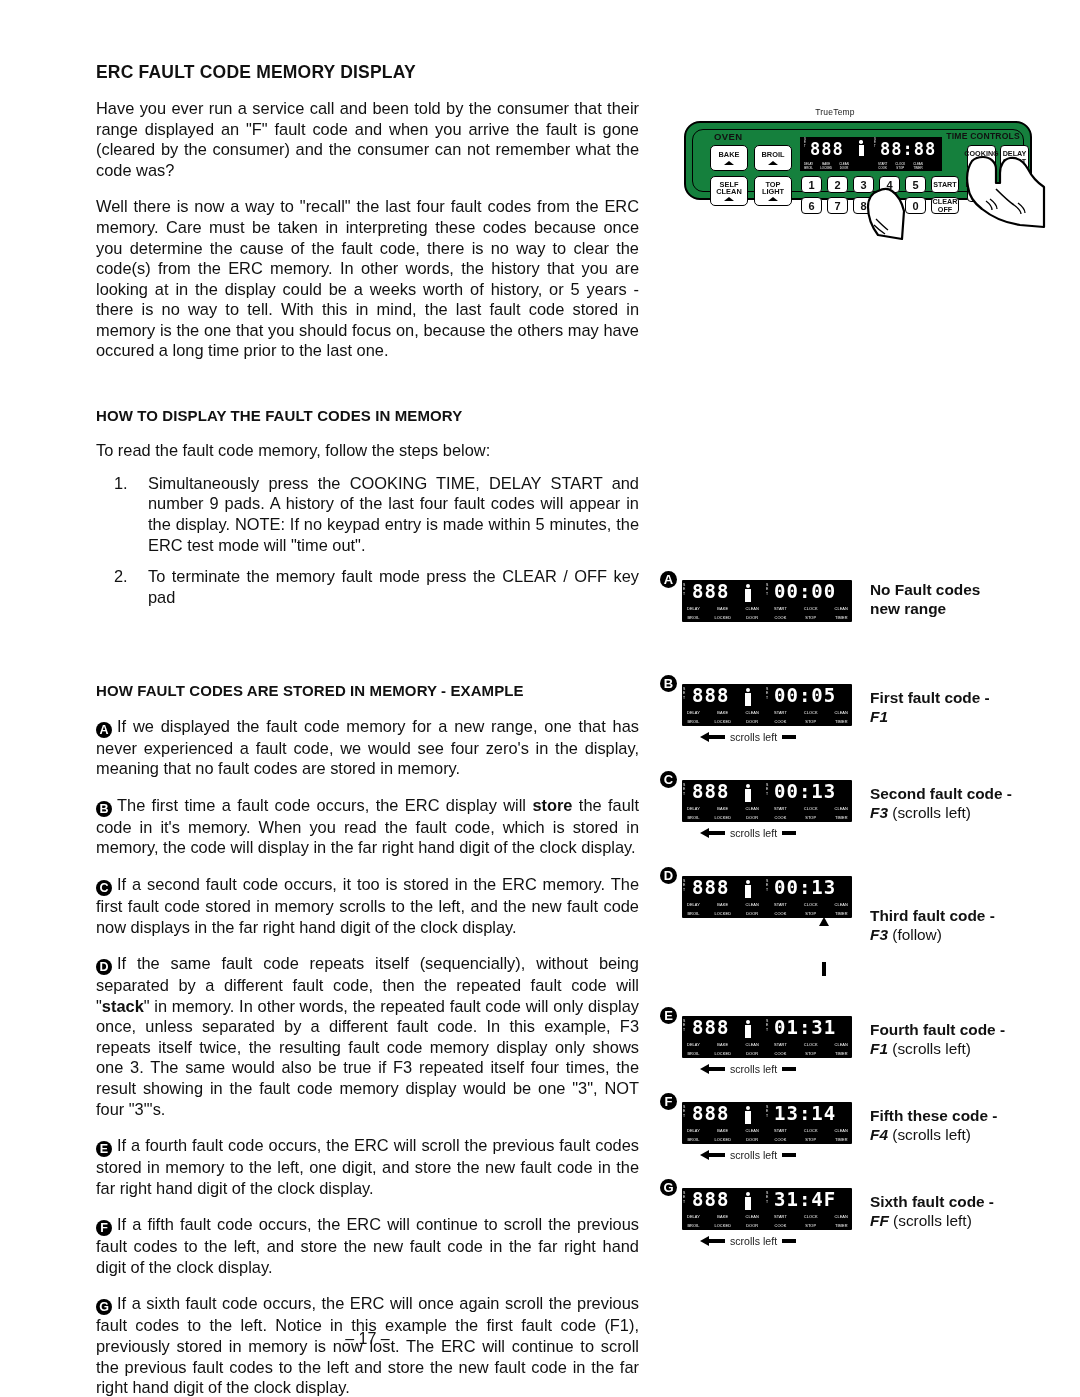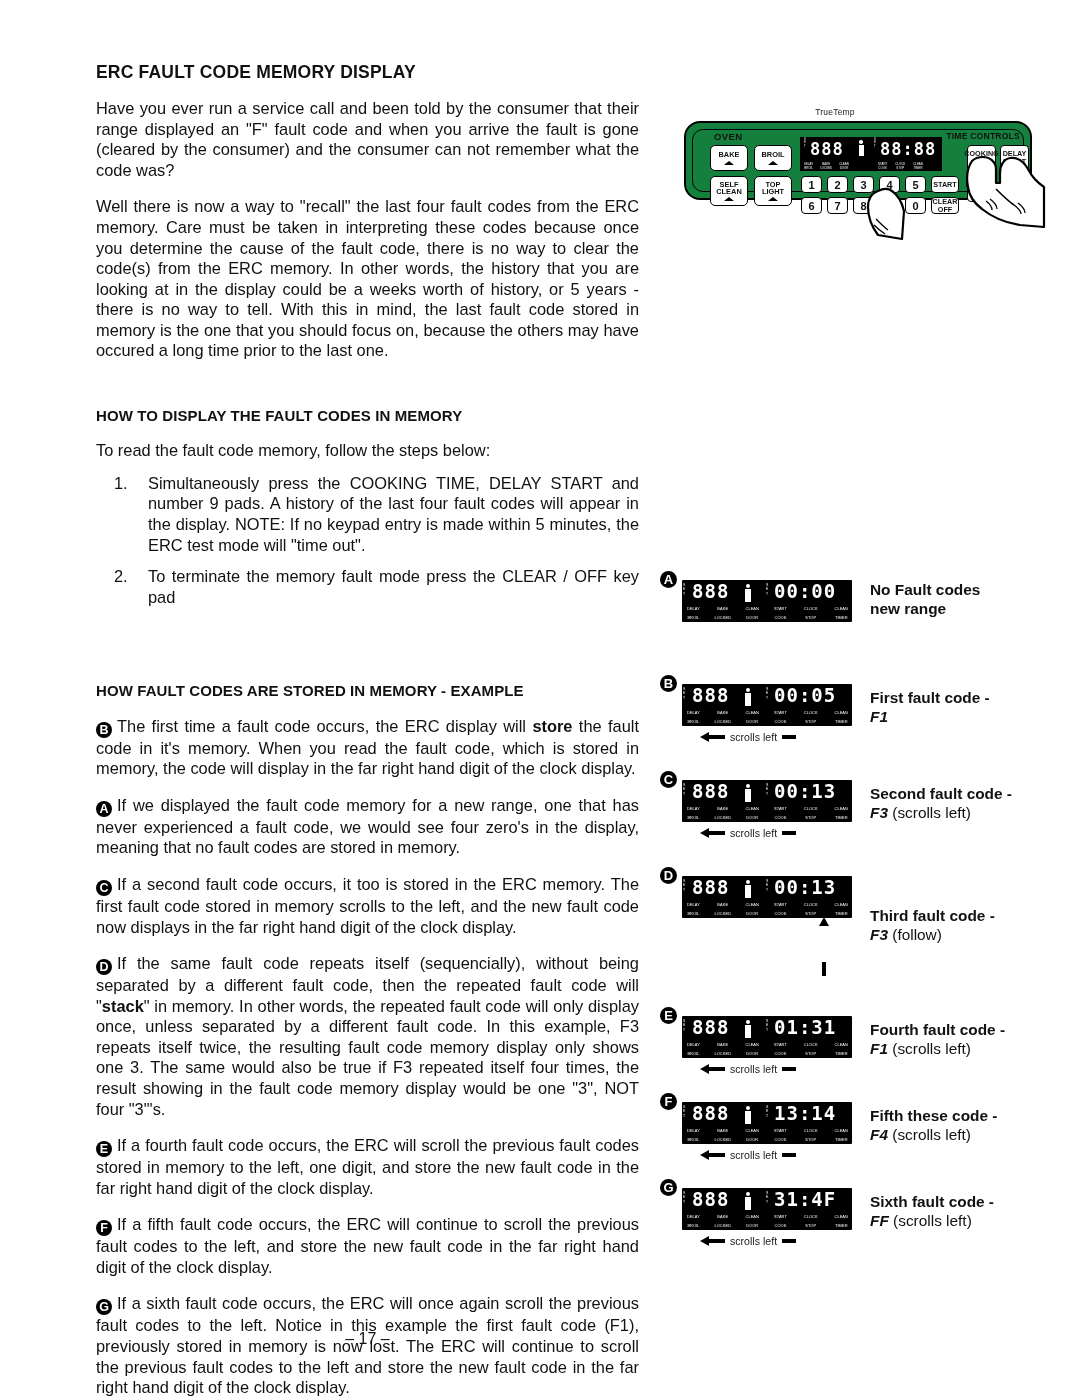--- a/index.html
+++ b/index.html
@@ -230,23 +230,23 @@
       <li>
         <span class="num">2.</span>
         <span>To terminate the memory fault mode press the CLEAR / OFF key pad</span>
       </li>
     </ol>
 
     <div style="height:64px"></div>
 
     <h3 class="sub-title">HOW FAULT CODES ARE STORED IN MEMORY - EXAMPLE</h3>
 
+    <p class="body"><span class="cbullet">A</span><span>If we displayed the fault code memory for a new range, one that has never experienced a fault code, we would see four zero's in the display, meaning that no fault codes are stored in memory.</span></p>
+
     <p class="body"><span class="cbullet">B</span><span>The first time a fault code occurs, the ERC display will </span><b class="strong">store</b><span> the fault code in it's memory.  When you read the fault code, which is stored in memory, the code will display in the far right hand digit of the clock display.</span></p>
-
-    <p class="body"><span class="cbullet">A</span><span>If we displayed the fault code memory for a new range, one that has never experienced a fault code, we would see four zero's in the display, meaning that no fault codes are stored in memory.</span></p>
 
     <p class="body"><span class="cbullet">C</span><span>If a second fault code occurs, it too is stored in the ERC memory.  The first fault code stored in memory scrolls to the left, and the new fault code now displays in the far right hand digit of the clock display.</span></p>
 
     <p class="body"><span class="cbullet">D</span><span>If the same fault code repeats itself (sequencially), without being separated by a different fault code, then the repeated fault code will "</span><b class="strong">stack</b><span>" in memory.  In other words, the repeated fault code will only display once, unless separated by a different fault code.  In this example, F3 repeats itself twice, the resulting fault code memory display only shows one 3.  The same would also be true if F3 repeated itself four times, the result showing in the fault code memory display would be one "3", NOT four "3"'s.</span></p>
 
     <p class="body"><span class="cbullet">E</span><span>If a fourth fault code occurs, the ERC will scroll the previous fault codes stored in memory to the left, one digit, and store the new fault code in the far right hand digit of the clock display.</span></p>
 
     <p class="body"><span class="cbullet">F</span><span>If a fifth fault code occurs, the ERC will continue to scroll the previous fault codes to the left, and store the new fault code in the far right hand digit of the clock display.</span></p>
 
     <p class="body last"><span class="cbullet">G</span><span>If a sixth fault code occurs, the ERC will once again scroll the previous fault codes to the left.  Notice in this example the first fault code (F1), previously stored in memory is now lost.  The ERC will continue to scroll the previous fault codes to the left and store the new fault code in the far right hand digit of the clock display.</span></p>

